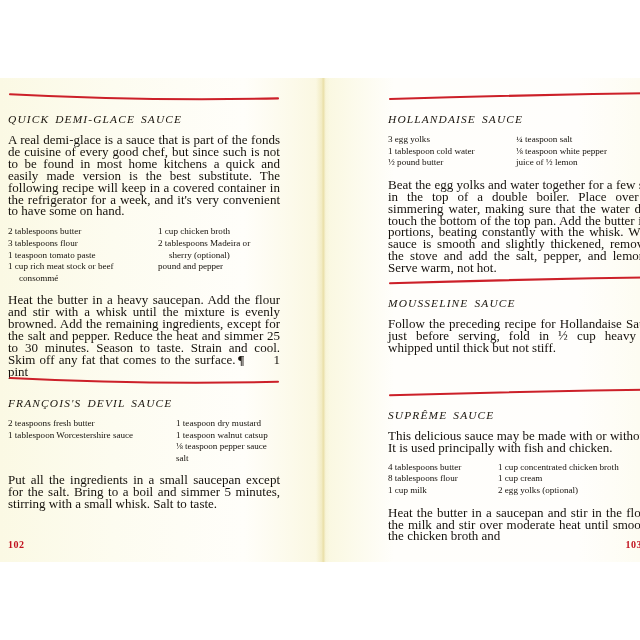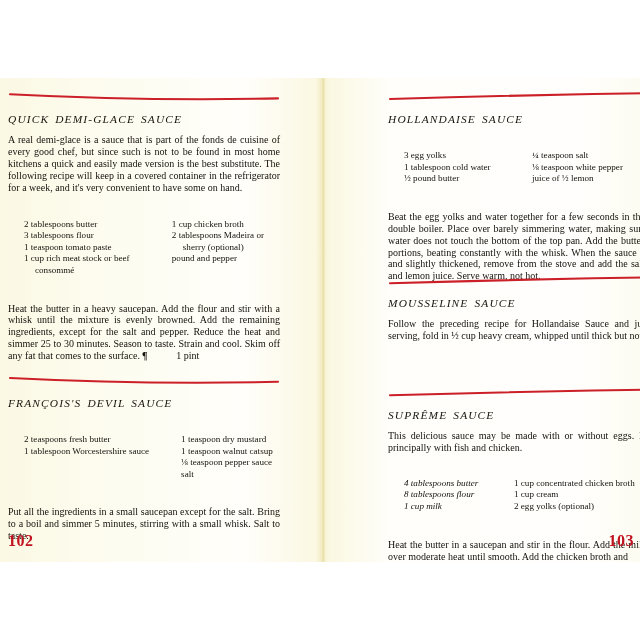--- a/index.html
+++ b/index.html
@@ -48,20 +48,21 @@
        rgba(228,216,150,0.75) 52%,
        rgba(243,236,198,0.25) 70%,
        rgba(255,255,255,0) 100%);
     pointer-events: none;
   }
 
   .page {
     position: absolute;
     top: 0;
     height: 484px;
+    padding-left: 8px;
   }
   #page-left  { left: 0px;   width: 325px; }
   #page-right { left: 325px; width: 315px; }
 
   .col {
     position: absolute;
     color: #15110c;
   }
   #page-left .col  { left: 8px;  width: 272px; }
   #page-right .col { left: 63px; width: 278px; }
@@ -81,21 +82,21 @@
     font-size: 11.4px;
     letter-spacing: 1.15px;
     word-spacing: 2px;
     color: #1a150e;
     margin: 11px 0 9px 0;
     white-space: nowrap;
   }
 
   
   .para {
-    font-size: 10px;
+    font-size: 13px;
     line-height: 11.9px;
     text-align: justify;
     margin: 0 0 9px 0;
     color: #15110c;
     hyphens: none;
   }
   .para.tight { margin-bottom: 8px; }
   .para:last-child { margin-bottom: 0; }
 
   .yield {
@@ -110,43 +111,43 @@
   
   .ingredients {
     display: flex;
     margin: 0 0 10px 0;
   }
   .ing-col {
     font-size: 9.1px;
     line-height: 11.6px;
     color: #15110c;
   }
-  .ing-col ul { list-style: none; margin: 16px; padding: 0; }
+  .ing-col ul { list-style: none; margin: 0; padding: 0; }
   .ing-col li { white-space: nowrap; }
   .ing-col li.wrapline { padding-left: 11px; }
 
   #demi-ing  .ing-col:first-child { width: 150px; }
   #devil-ing .ing-col:first-child { width: 168px; }
-  #supreme-ing .ing-col:first-child { width: 110px; font-style: italic; }
+  #supreme-ing .ing-col:first-child { width: 110px; }
 
   #demi-ing .ing-col:last-child,
   #devil-ing .ing-col:last-child,
   #supreme-ing .ing-col:last-child { flex: 1; }
 
   
   #holl-ing .ing-col:first-child { width: 128px; }
   #holl-ing .ing-col:last-child  { flex: 1; }
 
   
   .folio {
     position: absolute;
     bottom: 12px;
     font-family: "Liberation Serif", serif;
     font-weight: bold;
-    font-size: 16px;
+    font-size: 10px;
     letter-spacing: 0.5px;
     color: #c1121f;
   }
   #folio-left  { left: 8px; }
   #folio-right { right: 6px; }
 
   
   #page-right .col.bleed { width: 292px; }
 </style>
 </head>

